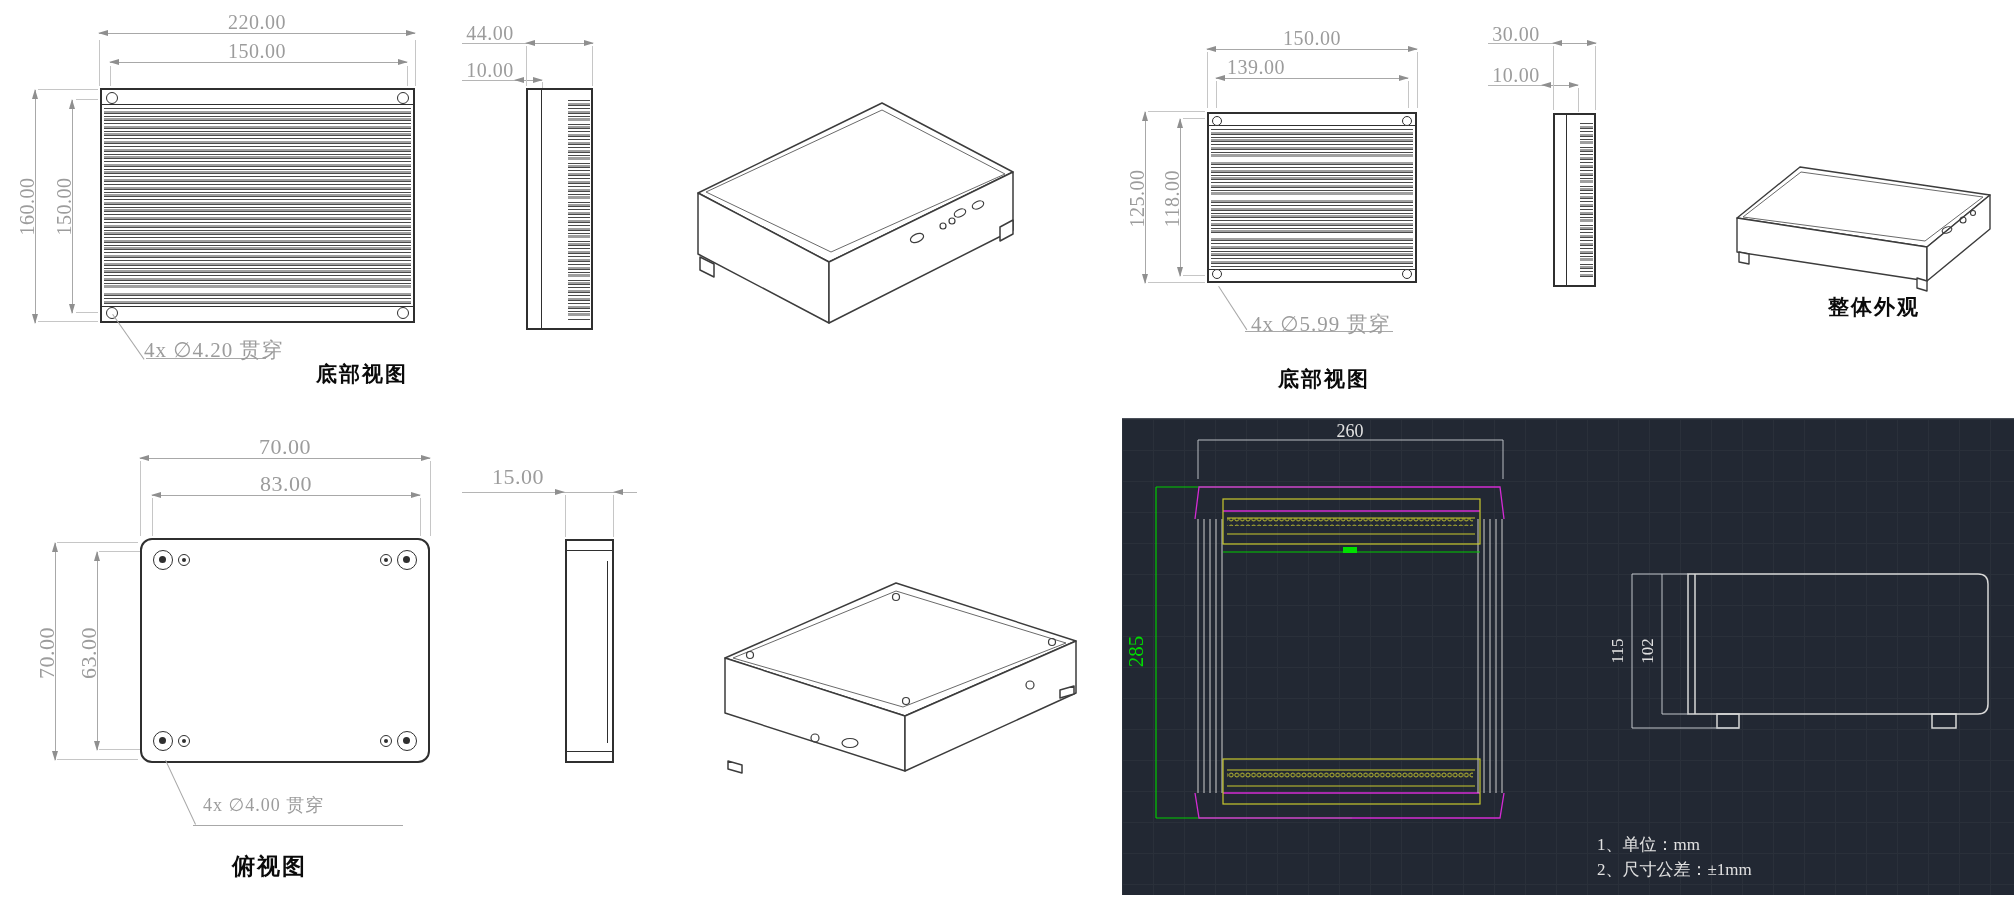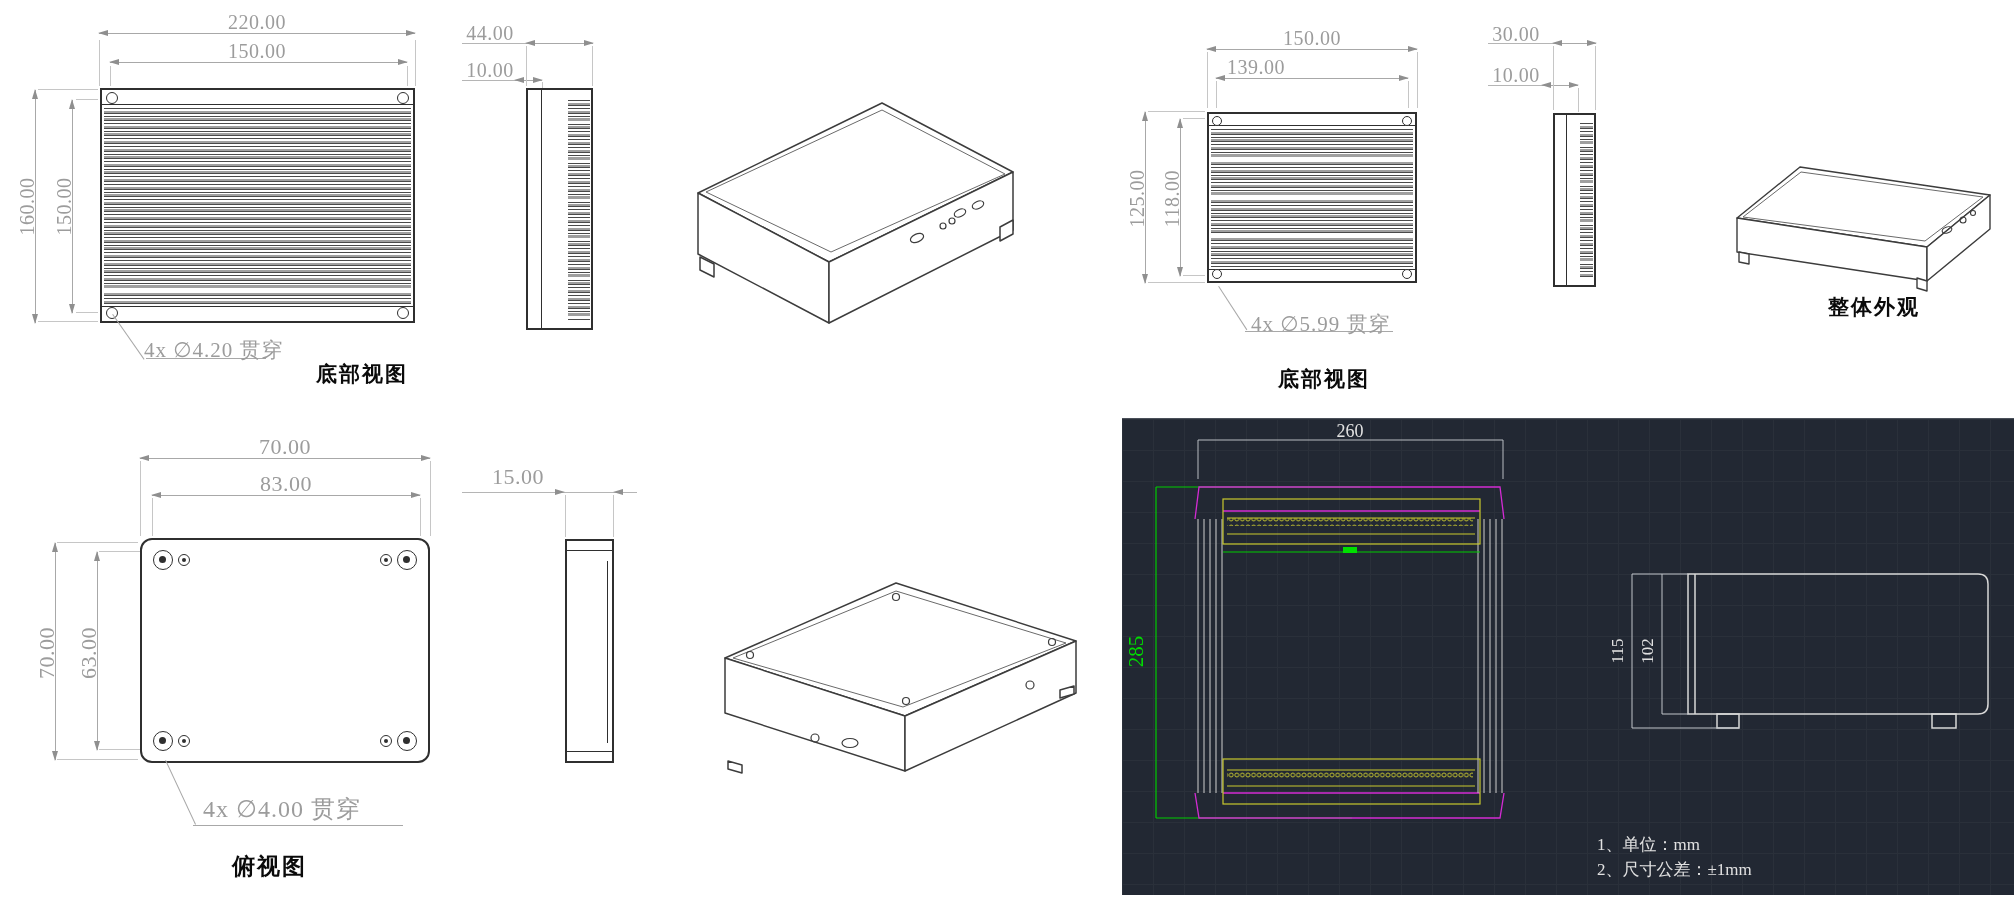--- a/index.html
+++ b/index.html
@@ -217,21 +217,21 @@
   <div class="ext v" style="left:140px;top:461px;height:75px"></div>
   <div class="ext v" style="left:430px;top:461px;height:75px"></div>
   <div class="ext v" style="left:152px;top:498px;height:38px"></div>
   <div class="ext v" style="left:420px;top:498px;height:38px"></div>
   <div class="ext h" style="left:57px;top:542px;width:81px"></div>
   <div class="ext h" style="left:57px;top:759px;width:81px"></div>
   <div class="ext h" style="left:99px;top:551px;width:41px"></div>
   <div class="ext h" style="left:99px;top:749px;width:41px"></div>
   <div class="lline" style="left:166px;top:760px;width:71px;transform:rotate(65deg)"></div>
   <div class="uline" style="left:193px;top:825px;width:210px"></div>
-  <span class="note" style="left:203px;top:793px;font-size:24px">4x ∅4.00 贯穿</span>
+  <span class="note" style="left:203px;top:793px;font-size:18px">4x ∅4.00 贯穿</span>
   <span class="cap" style="left:232px;top:851px;font-size:23px">俯视图</span>
 
   <div class="sideview" style="left:565px;top:539px;width:49px;height:224px">
     <div class="tabline" style="top:9px"></div>
     <div class="tabline" style="bottom:9px"></div>
     <div style="position:absolute;right:4px;top:20px;bottom:18px;width:0;border-left:1.6px solid #2f2f2f"></div>
   </div>
   <span class="dlabel" style="left:478px;top:464px;width:80px;font-size:22px">15.00</span>
   <div class="pline" style="left:462px;top:492px;width:175px"></div>
   <div class="arr" style="left:555px;top:488.5px;border-width:3.5px 0 3.5px 10px;border-color:transparent transparent transparent #8f8f8f"></div>

